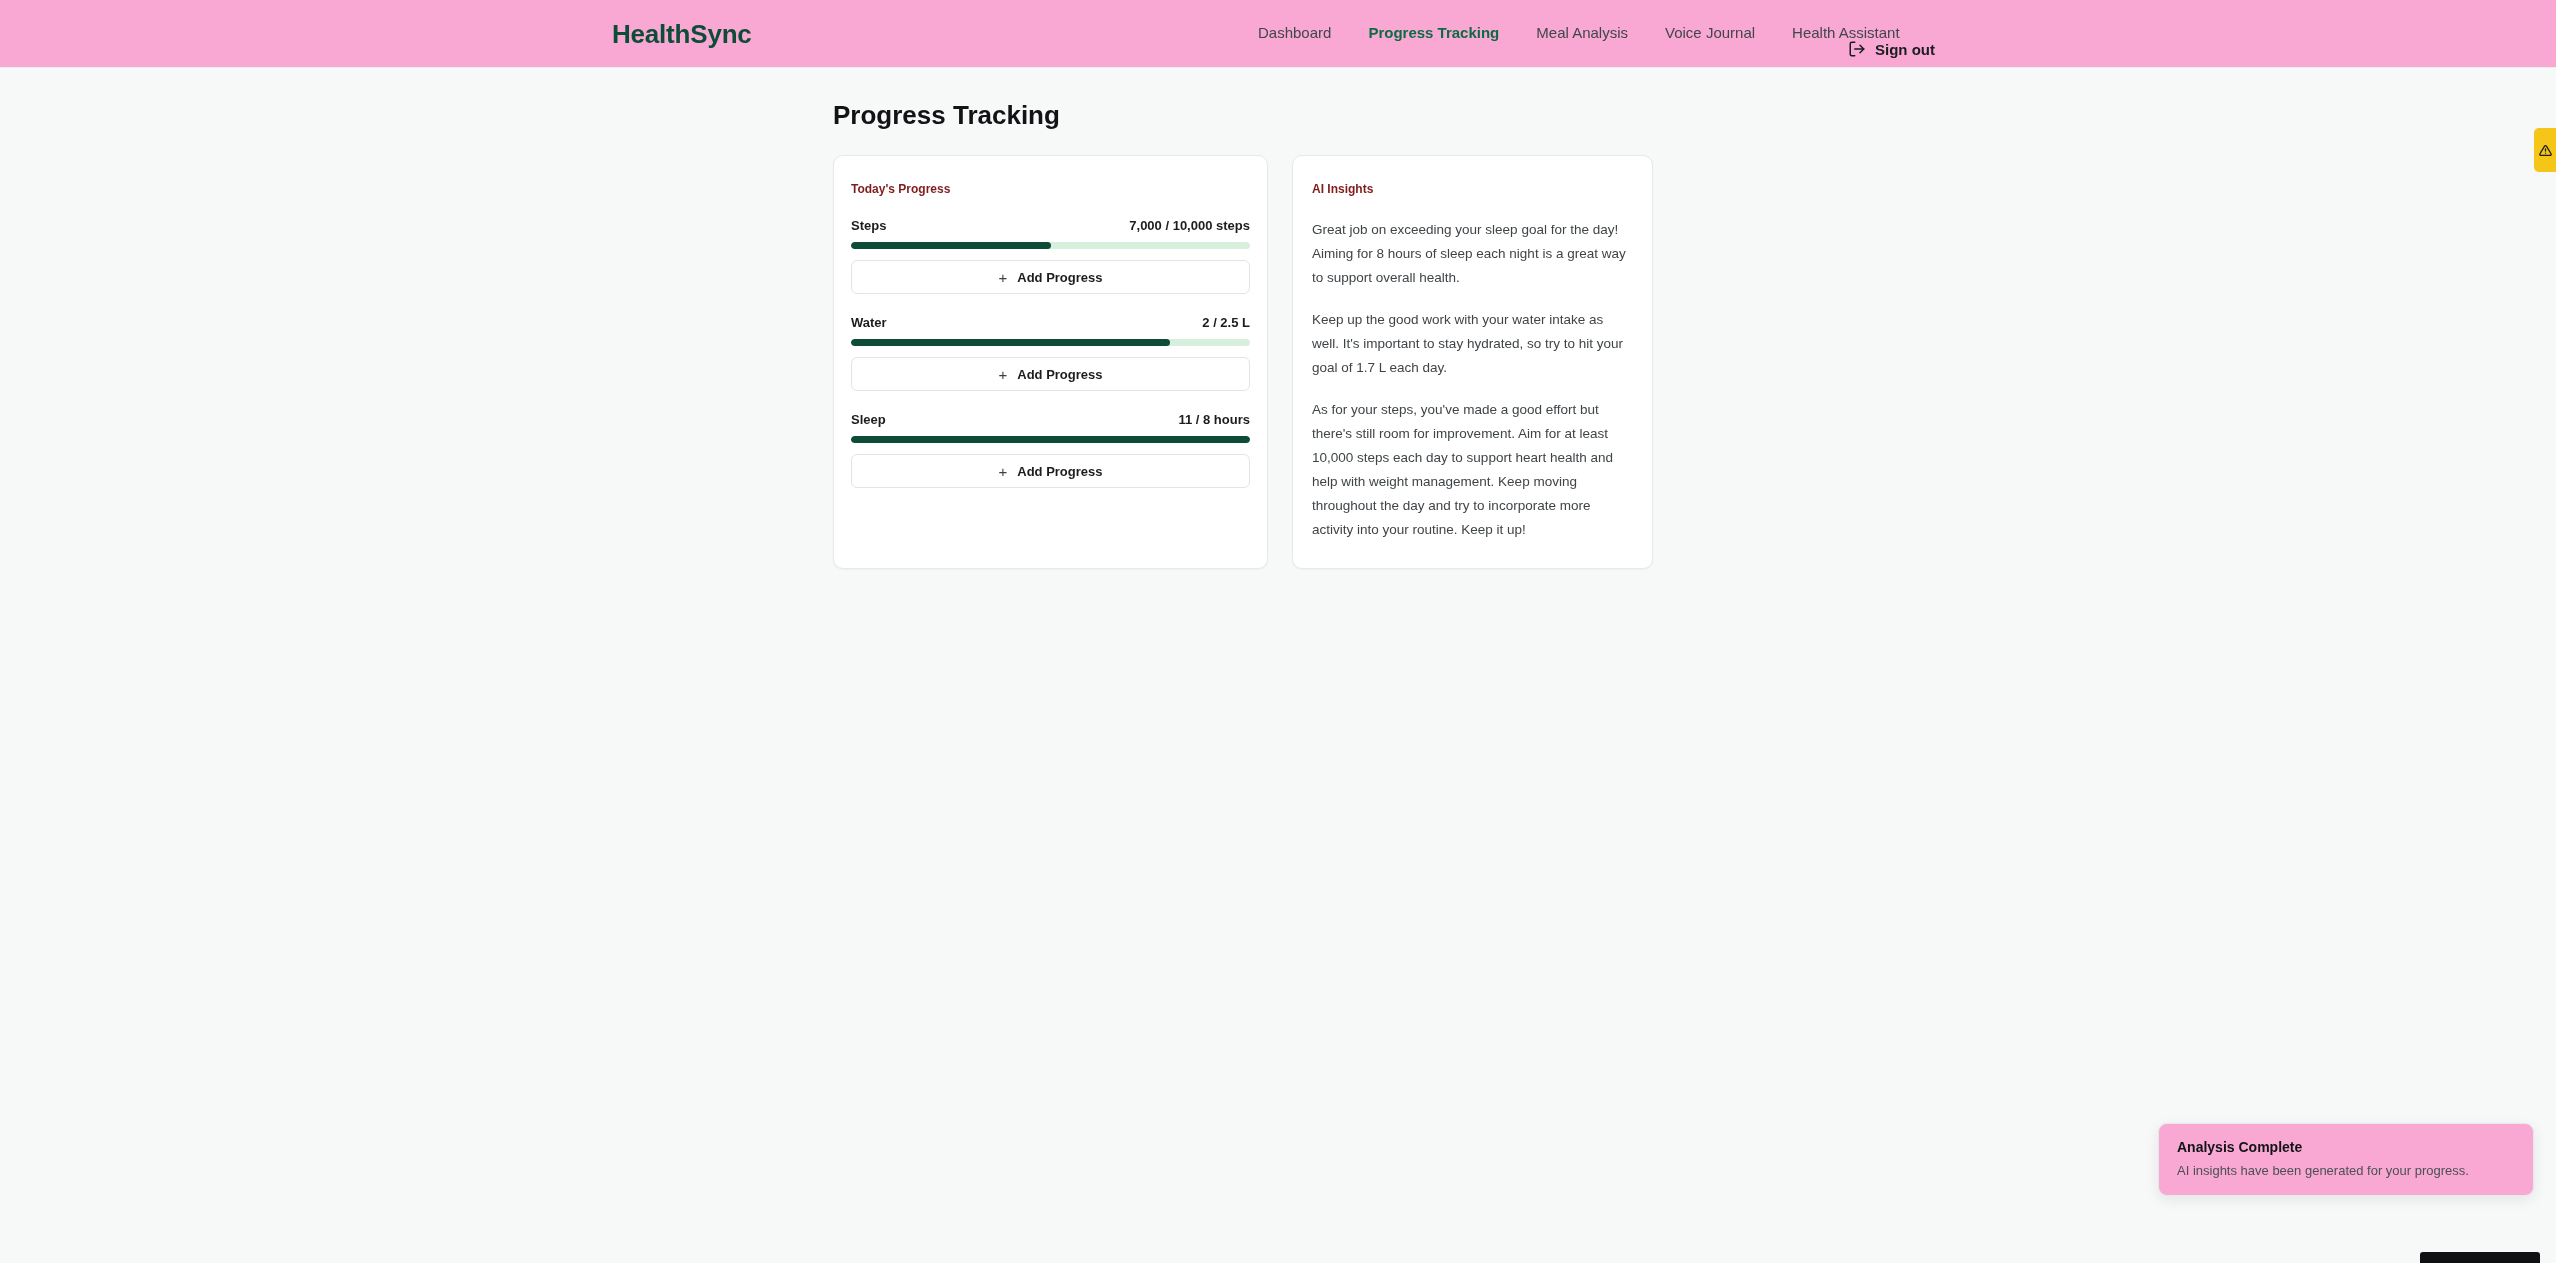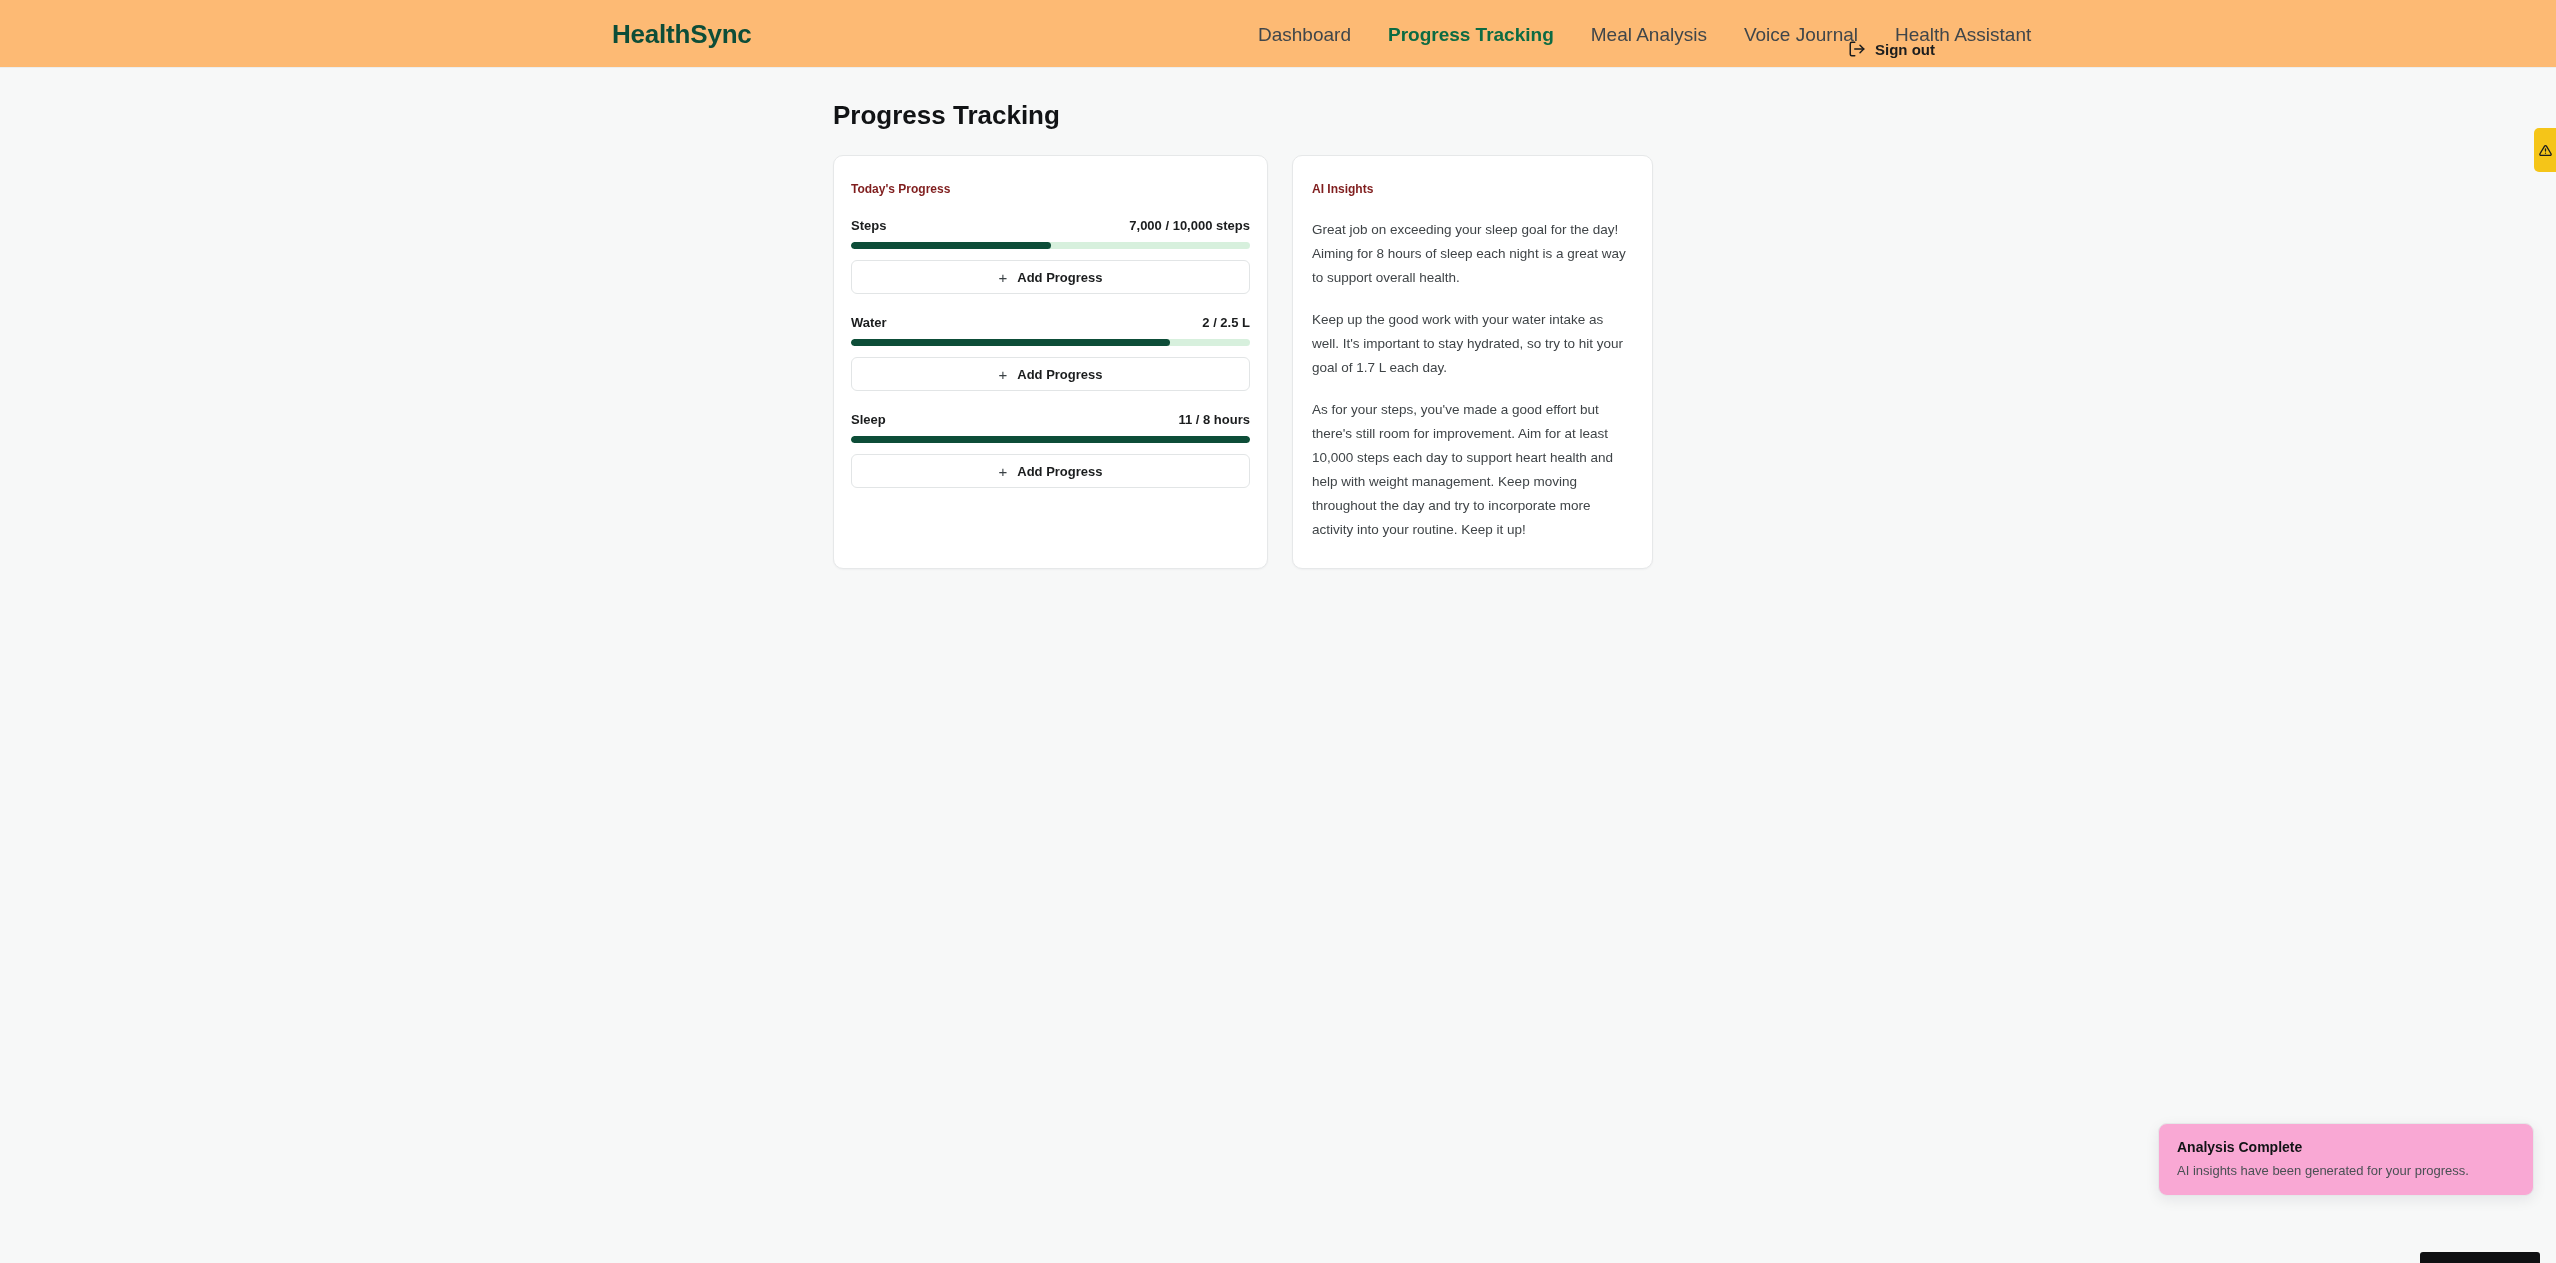--- a/index.html
+++ b/index.html
@@ -7,21 +7,21 @@
     width: 2556px;
     height: 1263px;
     background: #f7f8f8;
     font-family: "Liberation Sans", sans-serif;
     color: #1b1d1e;
     overflow: hidden;
   }
   
   .header {
     height: 68px;
-    background: #fdba74;
+    background: #f9a8d4;
     border-bottom: 1px solid #eceeee;
     display: flex;
     align-items: center;
     position: relative;
   }
   .brand {
     position: absolute;
     left: 612px;
     top: 19px;
     font-size: 26px;
@@ -31,21 +31,21 @@
   }
   .nav {
     position: absolute;
     left: 1258px;
     top: 24px;
     display: flex;
     align-items: center;
     gap: 37px;
   }
   .nav-item {
-    font-size: 19px;
+    font-size: 15px;
     color: #40464a;
     white-space: nowrap;
     cursor: pointer;
   }
   .nav-item.active { color: #0d6b43; font-weight: bold; }
   .signout {
     position: absolute;
     left: 1848px;
     top: 40px;
     display: flex;

